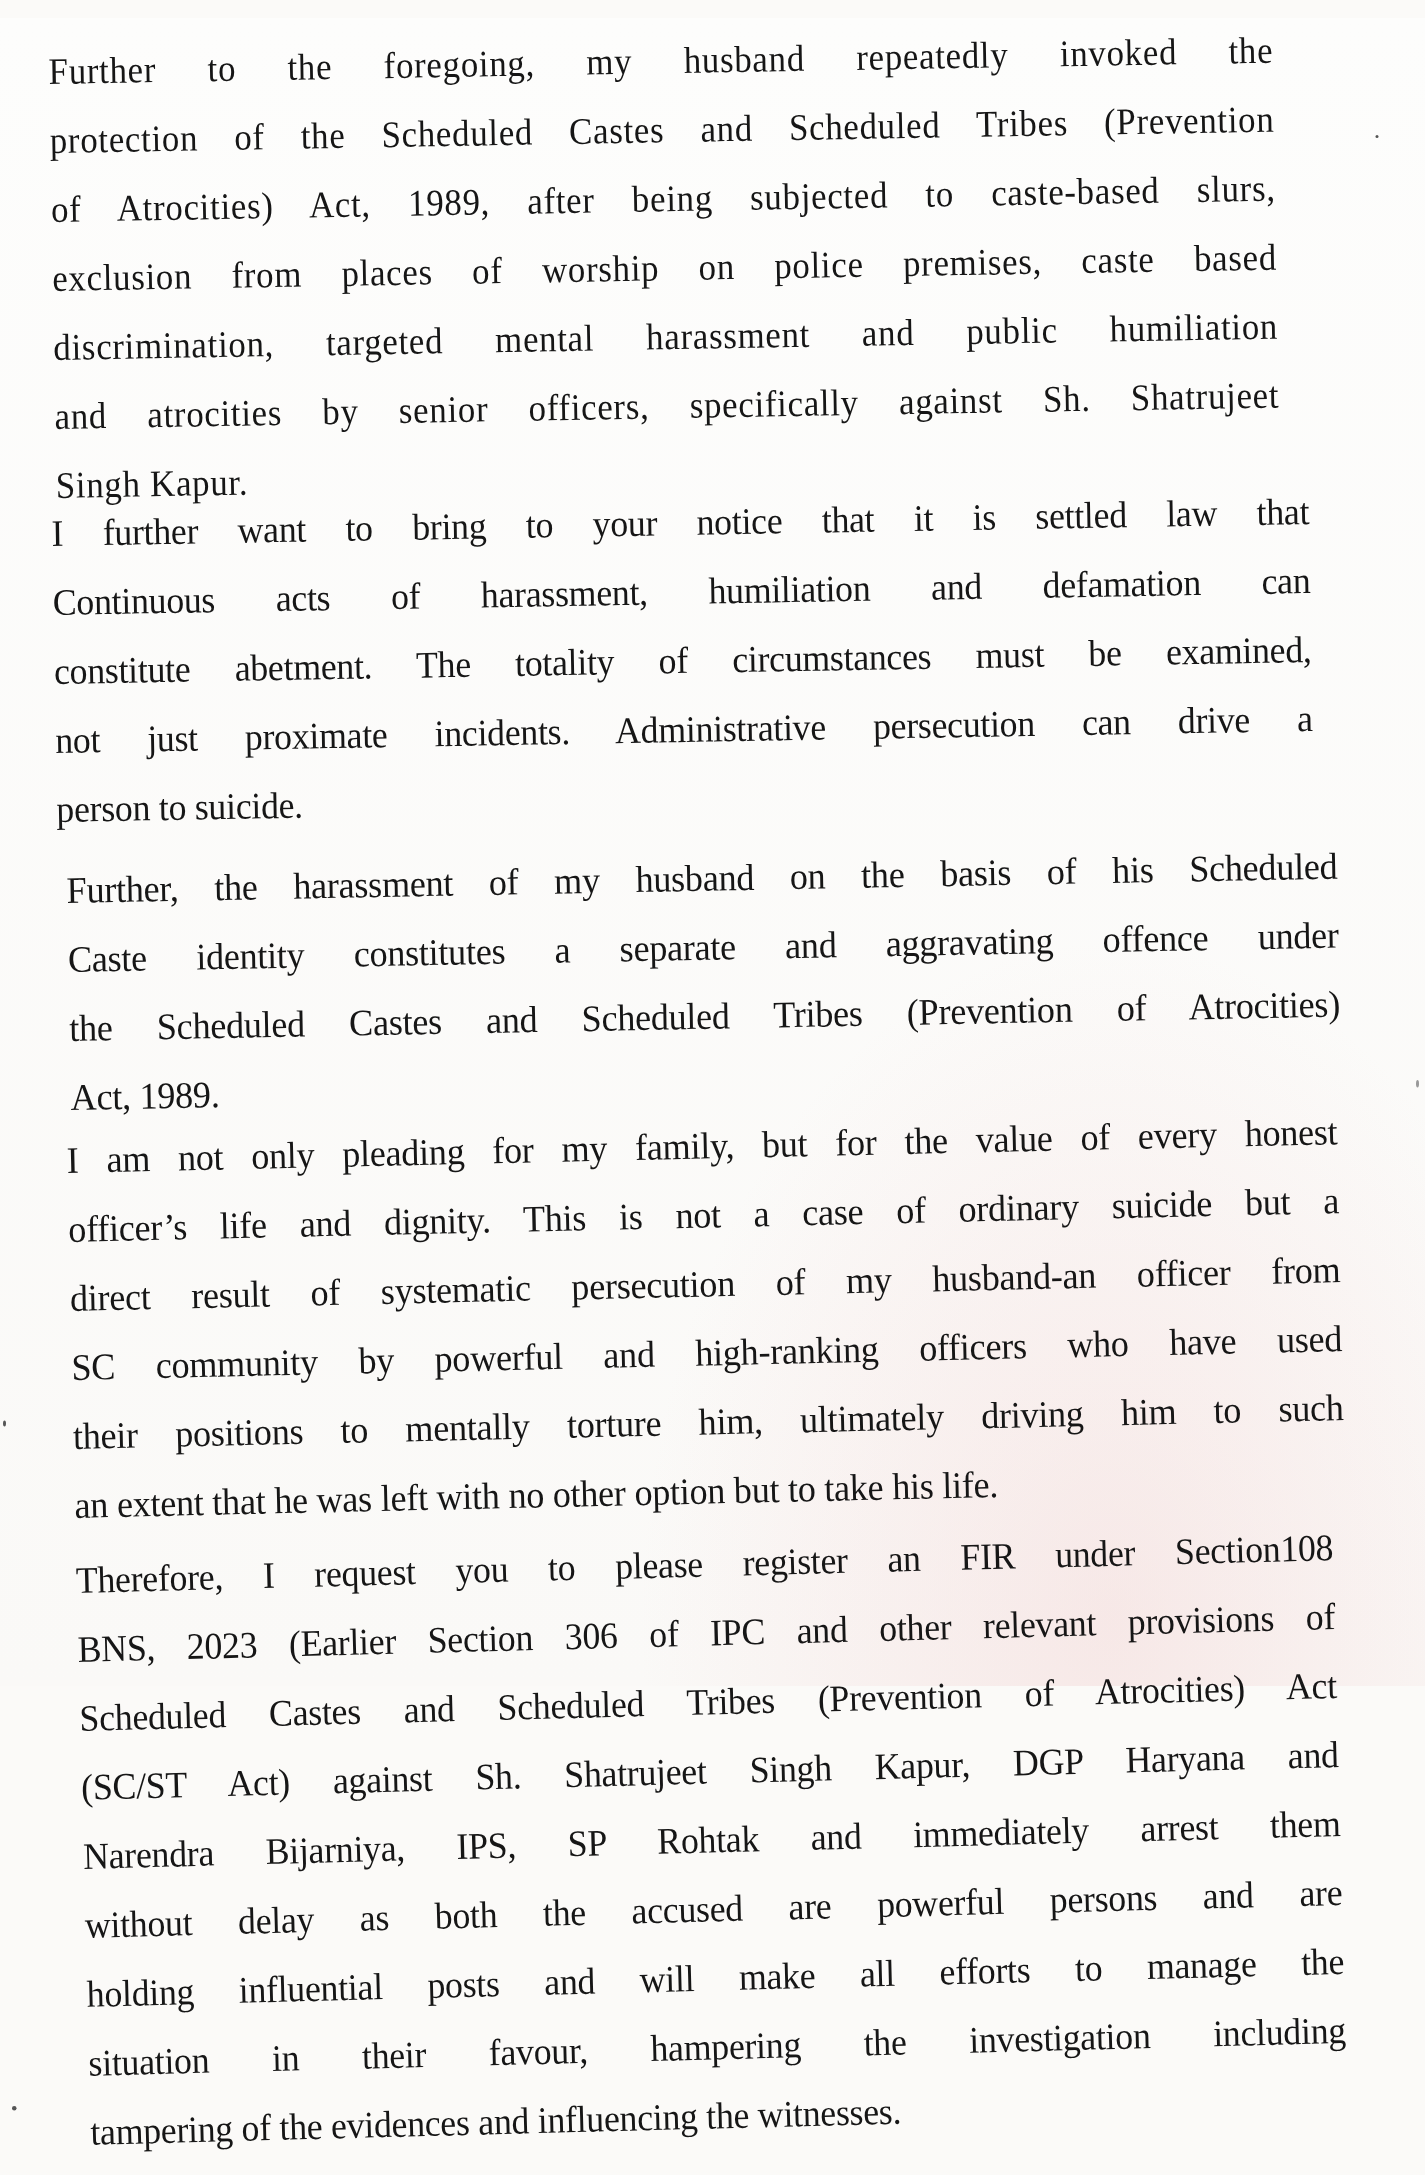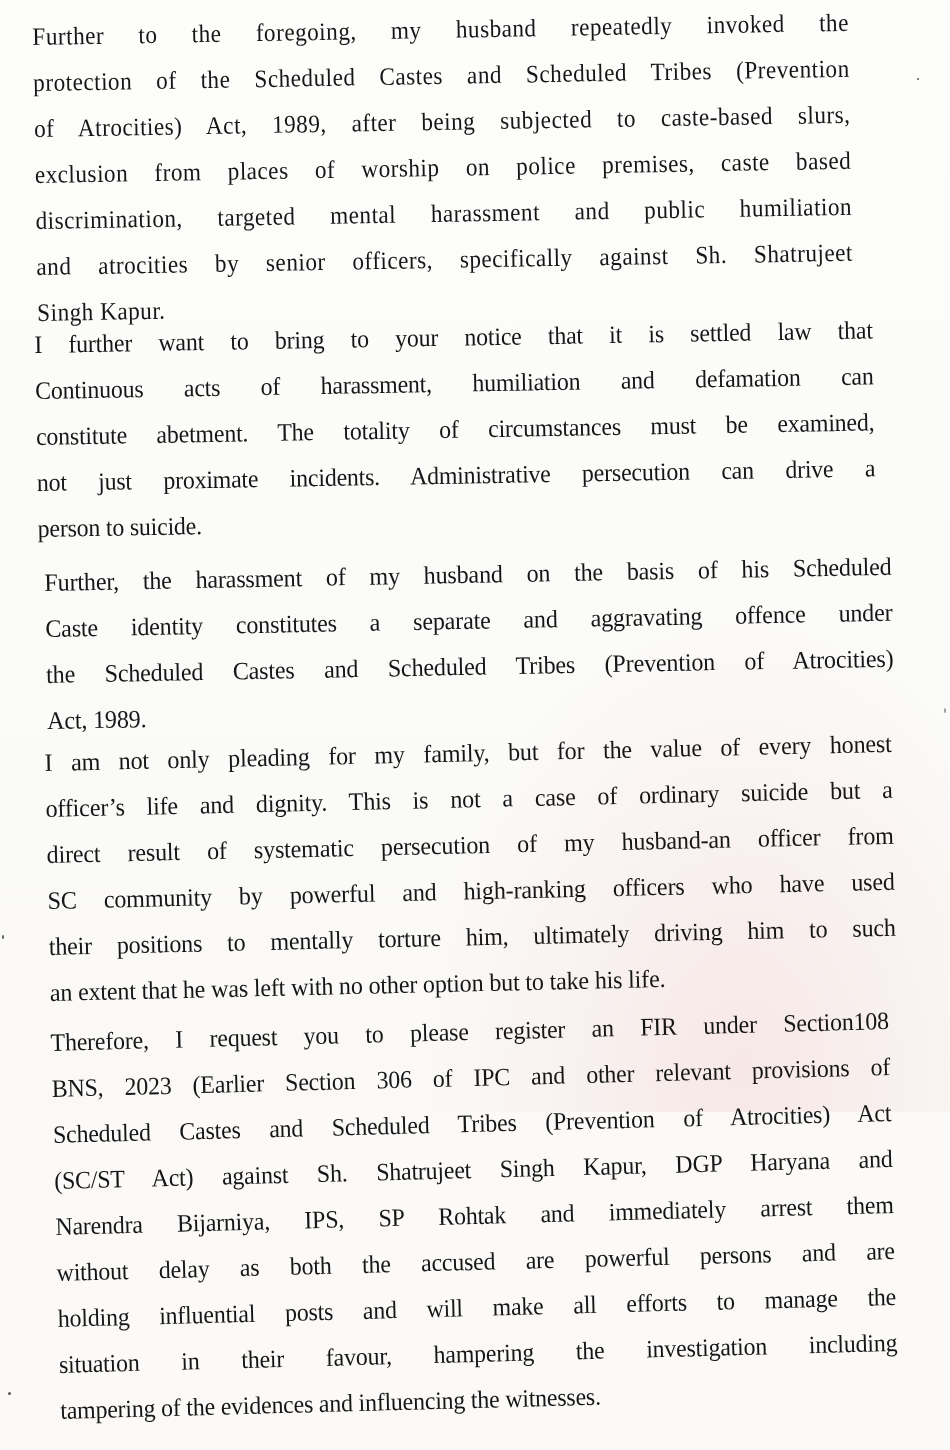--- a/index.html
+++ b/index.html
@@ -8,21 +8,21 @@
     }
     body {
       width: 950px;
       height: 1450px;
       overflow: hidden;
       background: #fbfaf8;
       position: relative;
     }
     .page {
       position: absolute;
-      left: 0; top: 0;
+      left: 0; top: 12px;
       width: 950px;
       height: 1112px;
       background:
         radial-gradient(ellipse at 78% 96%, rgba(240,200,200,0.35), rgba(255,255,255,0) 30%),
         linear-gradient(180deg, #fdfdfc 0%, #faf9f7 100%);
     }
     .text-block {
       position: absolute;
       left: 32px;
       width: 878px;

